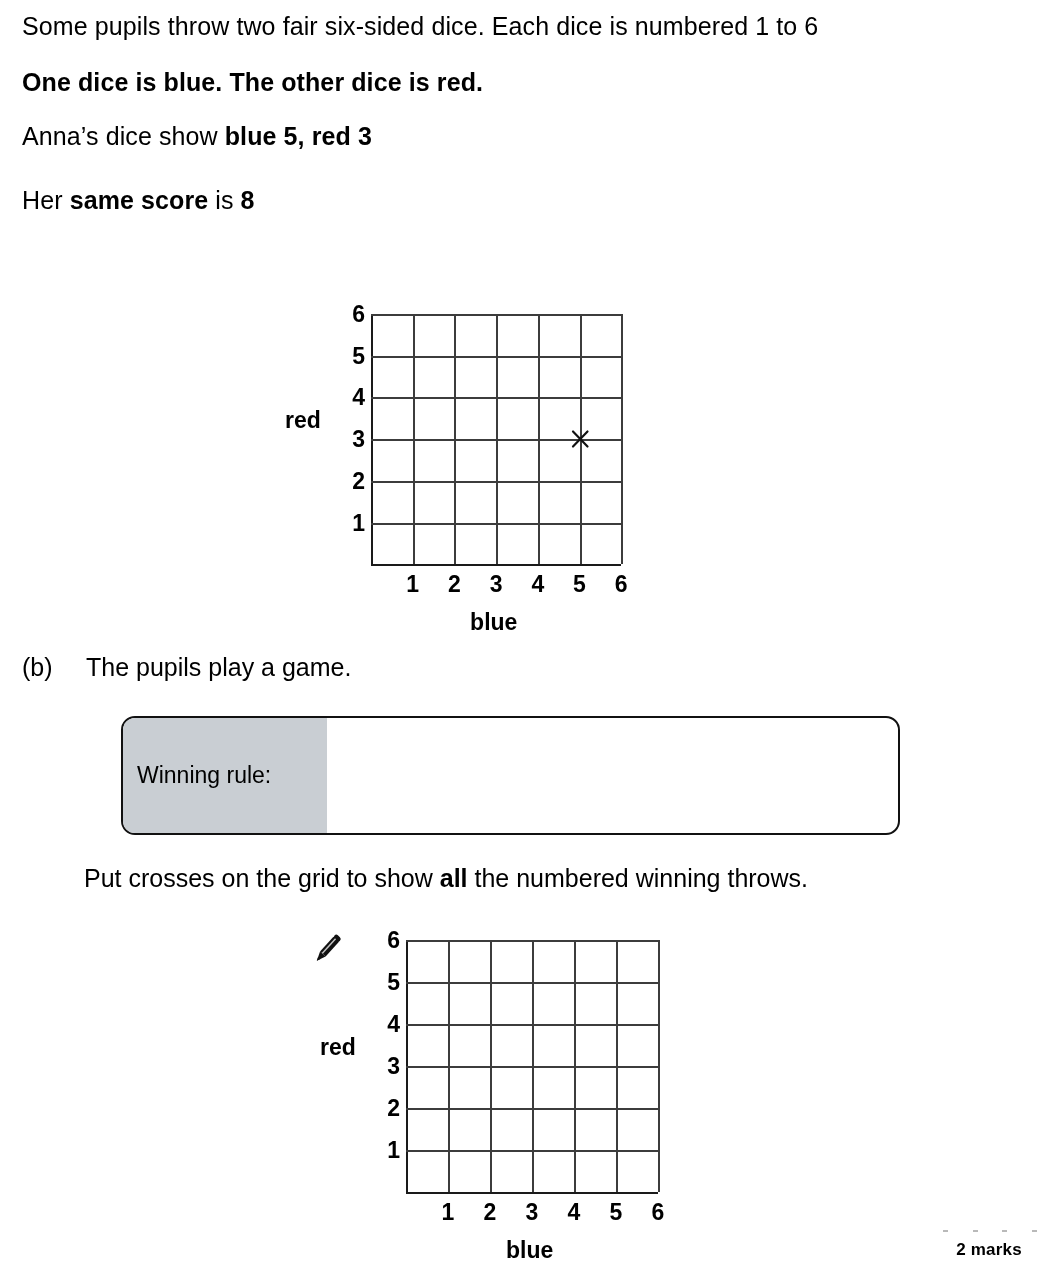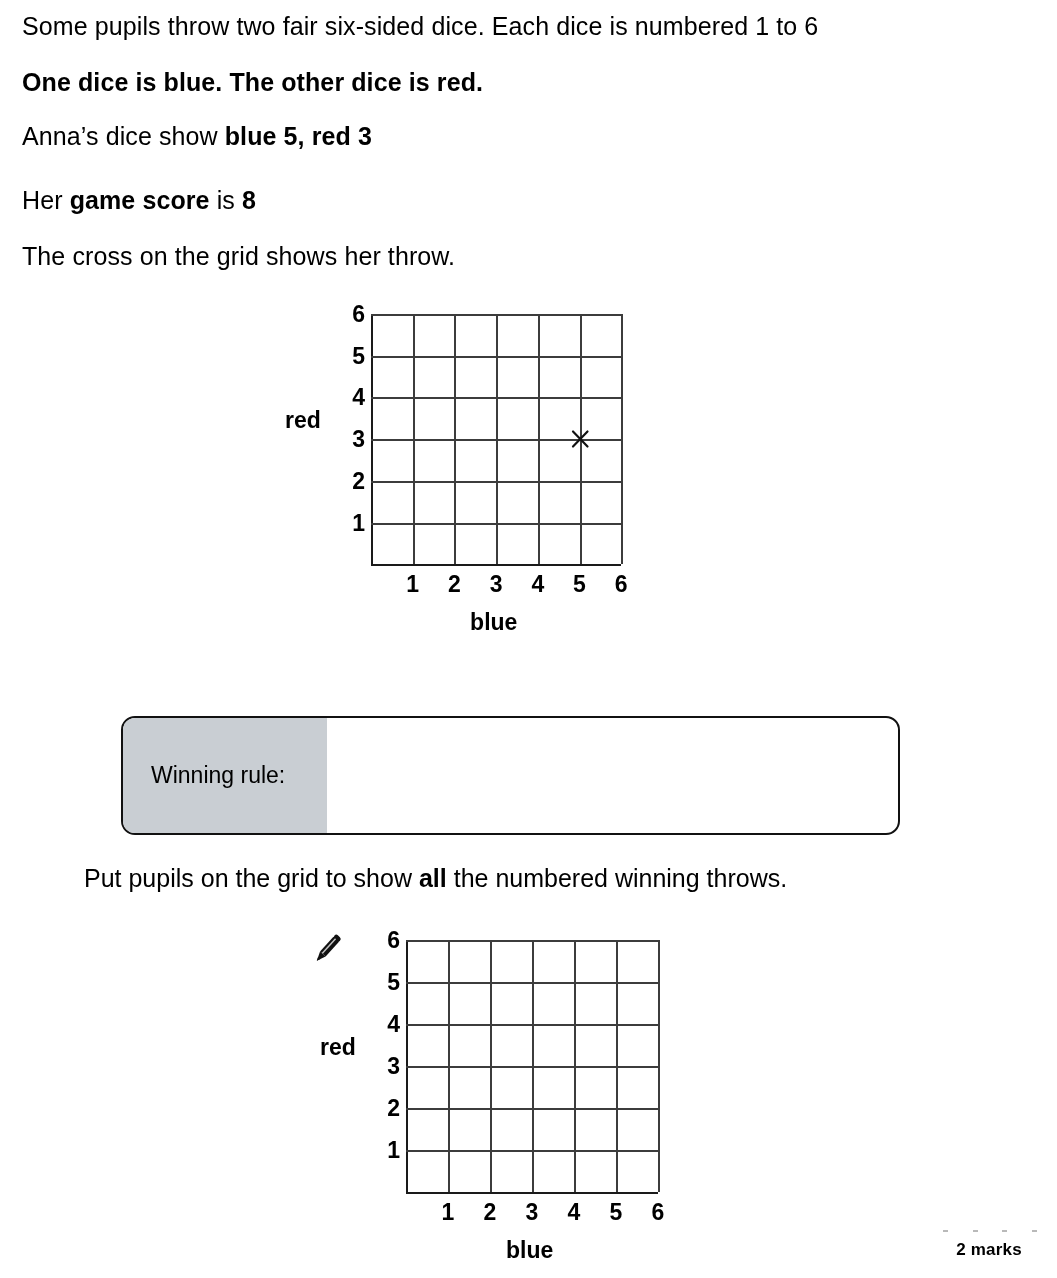--- a/index.html
+++ b/index.html
@@ -69,21 +69,21 @@
     background: #ffffff;
     display: flex;
     align-items: stretch;
   }
   .rule-left {
     width: 204px;
     flex: 0 0 204px;
     background: #c9ced3;
     display: flex;
     align-items: center;
-    padding-left: 28px;
+    padding-left: 14px;
     box-sizing: border-box;
   }
   .rule-left-text {
     font-size: 23px;
     white-space: nowrap;
   }
   .rule-right {
     flex: 1 1 auto;
     padding: 20px 0 0 22px;
     box-sizing: border-box;
@@ -174,22 +174,21 @@
   }
 </style>
 </head>
 <body>
 
 <div class="page">
 
   <div class="stem l1"><span>Some pupils throw two fair six-sided dice.  Each dice is numbered 1 to 6</span></div>
   <div class="stem l2"><span>One dice is blue.  The other dice is red.</span></div>
   <div class="stem l3"><span>Anna’s dice show </span><b>blue 5, red 3</b></div>
-  <div class="stem l4"><span>Her </span><b>game score</b><span> is </span><b>8</b></div>
-  <div class="stem l5"><span>The cross on the grid shows her throw.</span></div>
+  <div class="stem l4"><span>Her </span><b>same score</b><span> is </span><b>8</b></div>
 
   <div class="grid-block" id="grid-anna" style="left:280px; top:290px; width:380px; height:350px;">
       <div class="grid-area" style="left: 91px; top: 24px; width: 250.2px; height: 250.2px;">
         <div class="gline v spine" style="left: 0px; top: 0px; height: 250.2px;"></div>
         <div class="gline v" style="left: 41.7px; top: 0px; height: 250.2px;"></div>
         <div class="gline v" style="left: 83.4px; top: 0px; height: 250.2px;"></div>
         <div class="gline v" style="left: 125.1px; top: 0px; height: 250.2px;"></div>
         <div class="gline v" style="left: 166.8px; top: 0px; height: 250.2px;"></div>
         <div class="gline v" style="left: 208.5px; top: 0px; height: 250.2px;"></div>
         <div class="gline v" style="left: 250.2px; top: 0px; height: 250.2px;"></div>
@@ -214,30 +213,33 @@
       <div class="tick-x" style="left: 286.5px; top: 283.2px;">5</div>
       <div class="tick-x" style="left: 328.2px; top: 283.2px;">6</div>
       <div class="axis-name" style="left: 5px; top: 117.25px;">red</div>
       <div class="axis-name" style="left: 190.1px; top: 319.2px;">blue</div>
       <div class="cross" style="left: 299.5px; top: 149.1px;"><svg viewBox="0 0 26 26" width="26" height="26" aria-hidden="true">
           <path d="M6 5.5 L20.5 20.5" stroke="#111" stroke-width="2.2" stroke-linecap="round" fill="none"></path>
           <path d="M20.5 5.5 L6 20.5" stroke="#111" stroke-width="2.2" stroke-linecap="round" fill="none"></path>
         </svg></div>
     </div>
 
+  <div class="part-b">
+    <span class="plabel">(b)</span><span>The pupils play a game.</span>
+  </div>
 
   <div class="rule-box">
     <div class="rule-left">
       <span class="rule-left-text">Winning rule:</span>
     </div>
     <div class="rule-right">
     </div>
   </div>
 
-  <div class="instruction"><span>Put pupils on the grid to show </span><b>all</b><span> the numbered winning throws.</span></div>
+  <div class="instruction"><span>Put crosses on the grid to show </span><b>all</b><span> the numbered winning throws.</span></div>
 
   <div class="grid-block" id="grid-answer" style="left:300px; top:920px; width:400px; height:345px;">
       <div class="grid-area" style="left: 106px; top: 20px; width: 252px; height: 252px;">
         <div class="gline v spine" style="left: 0px; top: 0px; height: 252px;"></div>
         <div class="gline v" style="left: 42px; top: 0px; height: 252px;"></div>
         <div class="gline v" style="left: 84px; top: 0px; height: 252px;"></div>
         <div class="gline v" style="left: 126px; top: 0px; height: 252px;"></div>
         <div class="gline v" style="left: 168px; top: 0px; height: 252px;"></div>
         <div class="gline v" style="left: 210px; top: 0px; height: 252px;"></div>
         <div class="gline v" style="left: 252px; top: 0px; height: 252px;"></div>

